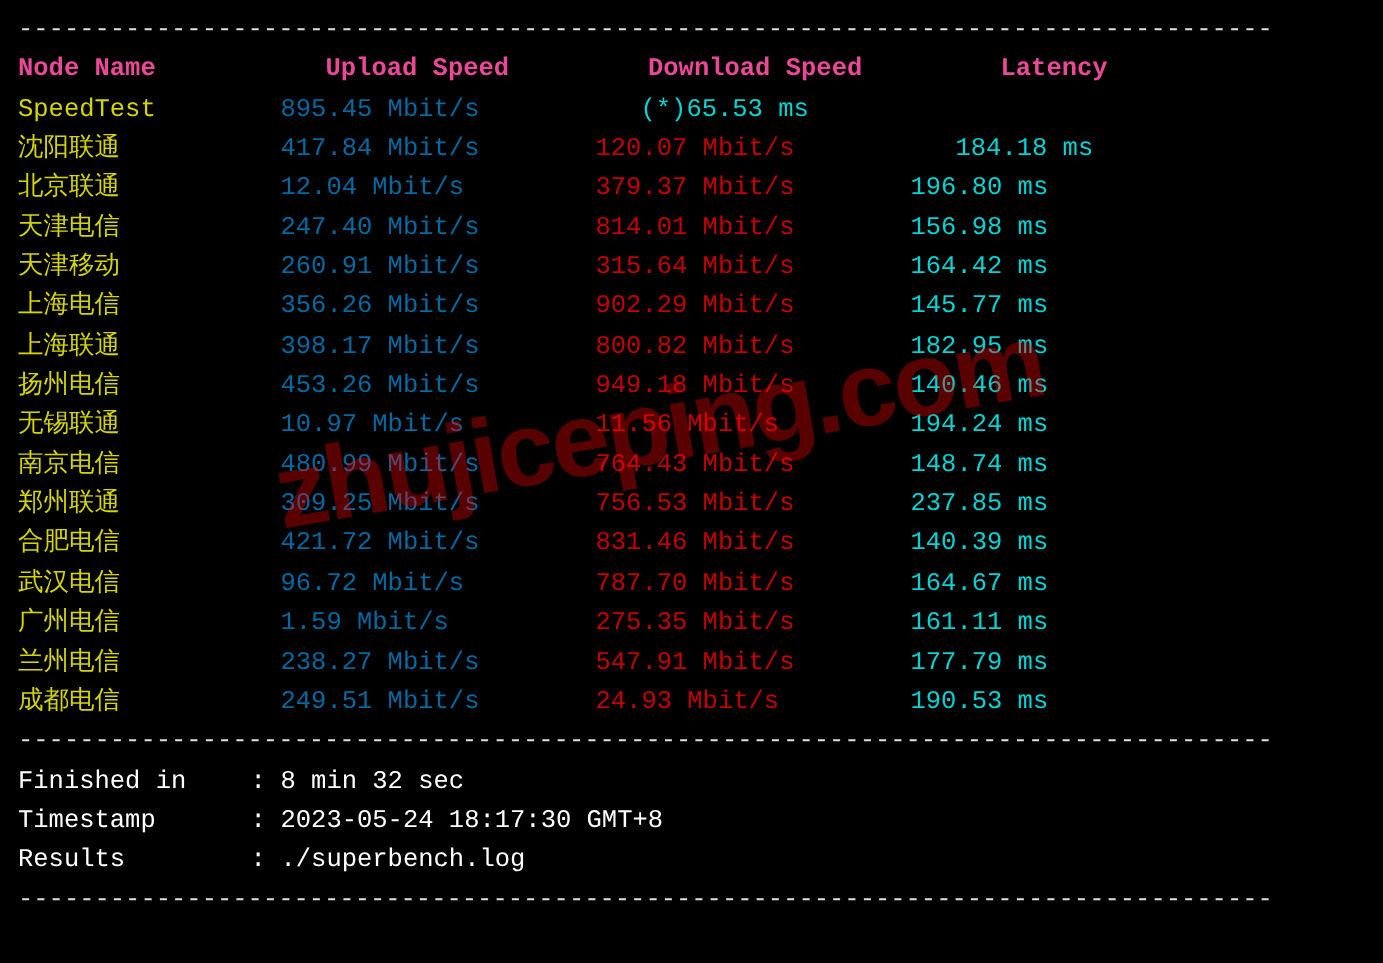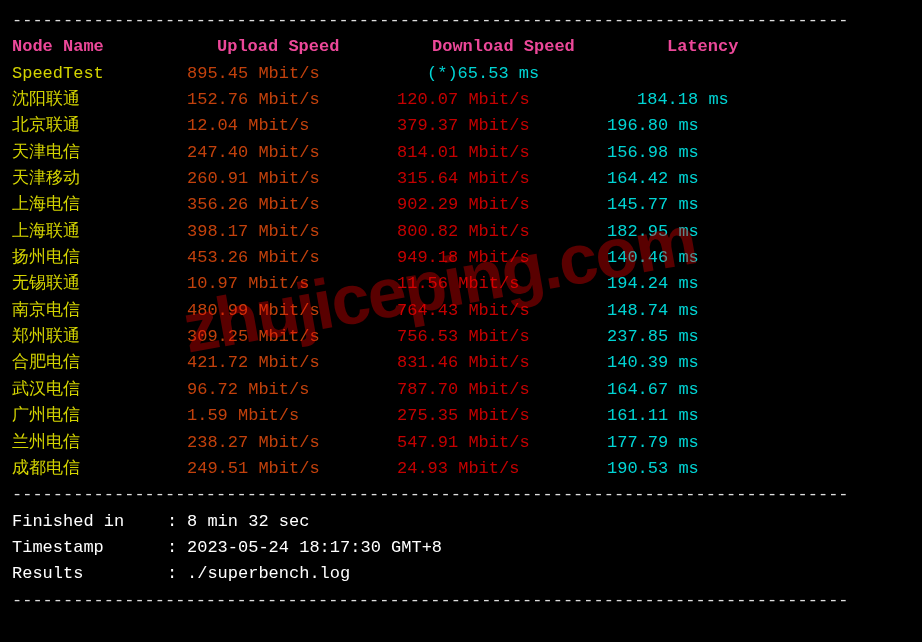--- a/index.html
+++ b/index.html
@@ -55,21 +55,21 @@
     .header-row .col-upload {
       padding-left: 30px;
     }
     .header-row .col-download {
       padding-left: 35px;
     }
     .header-row .col-latency {
       padding-left: 60px;
     }
     .c-yellow { color: #d4d400; }
-    .c-green { color: #c2410c; }
+    .c-green { color: #0369a1; }
     .c-red { color: #c40000; }
     .c-cyan { color: #00d4d4; }
     .footer-row {
       display: flex;
       color: #fff;
     }
     .footer-label {
       width: 155px;
       flex-shrink: 0;
     }
@@ -107,21 +107,21 @@
 
 <div class="data-row">
   <div class="col-node c-yellow">SpeedTest</div>
   <div class="col-upload c-green">895.45 Mbit/s</div>
   <div class="col-latency c-cyan" style="padding-left:30px">(*)65.53 ms</div>
 </div>
 
 <div id="rows-container">
     <div class="data-row">
       <div class="col-node c-yellow">沈阳联通</div>
-      <div class="col-upload c-green">152.76 Mbit/s</div>
+      <div class="col-upload c-green">417.84 Mbit/s</div>
       <div class="col-download c-red">120.07 Mbit/s</div>
       <div class="col-latency c-cyan">184.18 ms</div>
     </div>
     <div class="data-row">
       <div class="col-node c-yellow">北京联通</div>
       <div class="col-upload c-green">12.04 Mbit/s</div>
       <div class="col-download c-red">379.37 Mbit/s</div>
       <div class="col-latency c-cyan">196.80 ms</div>
     </div>
     <div class="data-row">

